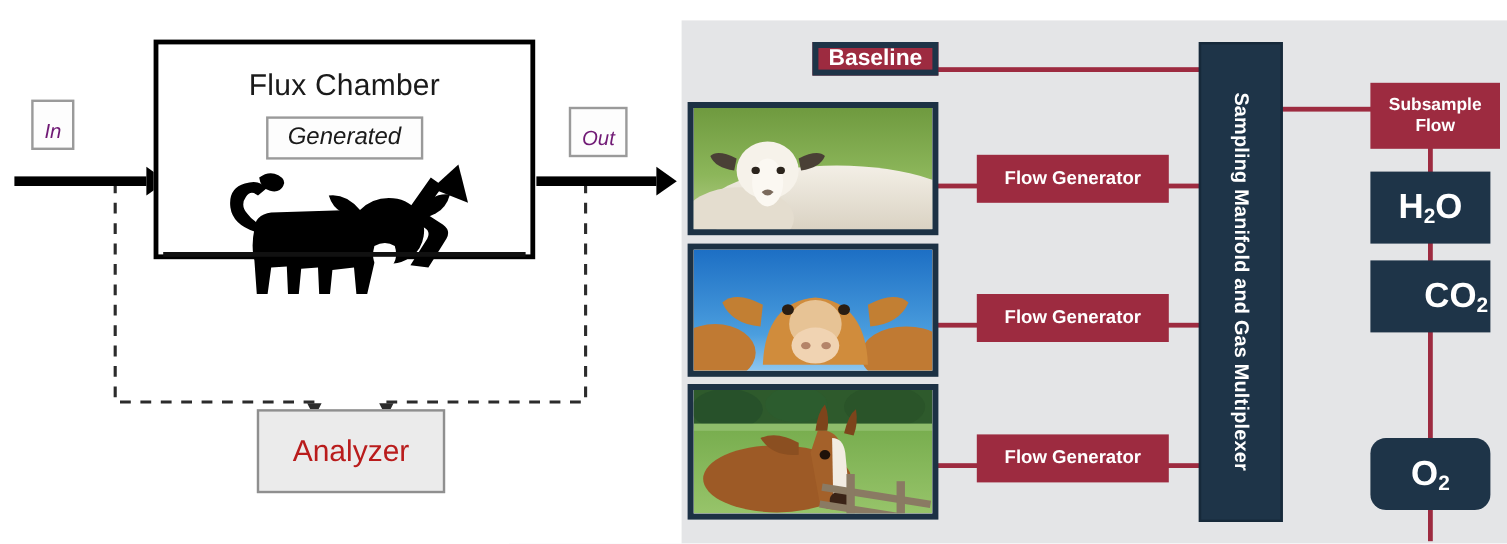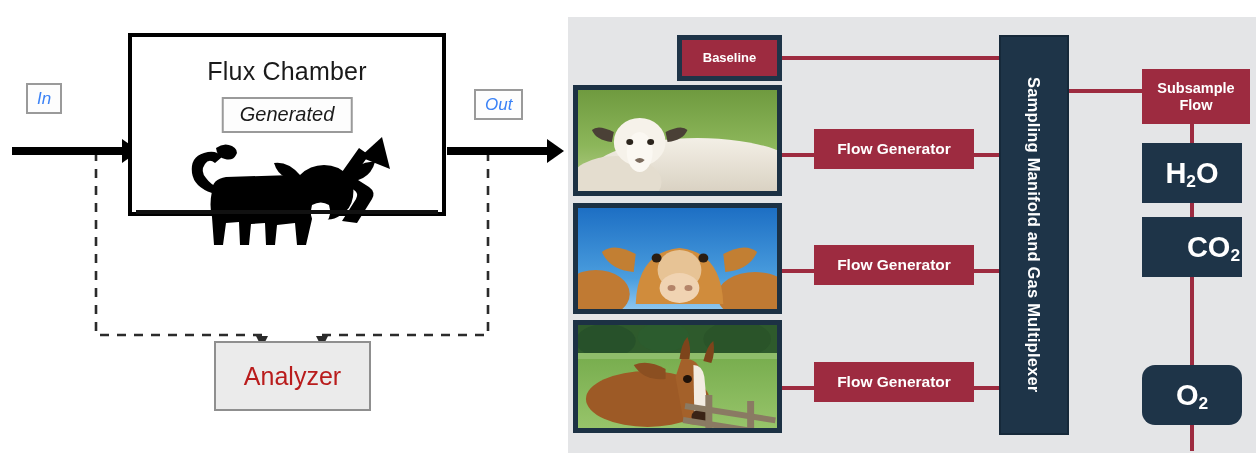--- a/index.html
+++ b/index.html
@@ -23,22 +23,22 @@
   .generated-box{
     position:absolute;left:50%;transform:translateX(-50%);top:60px;
     padding:4px 16px 5px 16px;border:2px solid #9a9a9a;background:#fdfdfd;
     font-style:italic;font-size:20px;color:#1a1a1a;white-space:nowrap;
   }
   .chamber-art{position:absolute;left:22px;top:98px;width:272px;height:120px;}
   .chamber-floor{position:absolute;left:4px;right:4px;bottom:-2px;height:4px;background:#111;}
 
   .io-tag{
     position:absolute;border:2px solid #9a9a9a;background:#fdfdfd;
-    font-style:italic;font-size:17px;color:#3b82f6;
-    padding:5px 9px 4px 9px;line-height:1.05;
+    font-style:italic;font-size:17px;color:#701a75;
+    padding:16px 9px 4px 9px;line-height:1.05;
   }
   #in-tag{left:26px;top:83px;}
   #out-tag{left:474px;top:89px;}
 
   .solid-arrow{position:absolute;height:8px;background:#000;}
   #arrow-in{left:12px;top:147px;width:110px;}
   #arrow-out{left:447px;top:147px;width:100px;}
   .arrowhead{
     position:absolute;width:0;height:0;top:-8px;
     border-top:12px solid transparent;border-bottom:12px solid transparent;
@@ -69,22 +69,22 @@
     font-weight:bold;line-height:1.12;z-index:3;
   }
   .nbox{
     position:absolute;box-sizing:border-box;
     background:#1e3448;color:#ffffff;
     display:flex;align-items:center;justify-content:center;text-align:center;
     font-weight:bold;line-height:1.12;z-index:3;
   }
 
   #baseline-box{
-    left:109px;top:18px;width:105px;height:46px;
-    border:5px solid #1e3448;font-size:13px;text-align:right;
+    left:109px;top:18px;width:105px;height:28px;
+    border:5px solid #1e3448;font-size:19px;text-align:right;
   }
   .flowgen{width:160px;height:40px;font-size:15.5px;left:246px;}
   #flowgen-1{top:112px;}
   #flowgen-2{top:228px;}
   #flowgen-3{top:345px;}
 
   #manifold-box{
     left:431px;top:18px;width:70px;height:400px;
     border:2px solid #16293a;z-index:4;
   }

